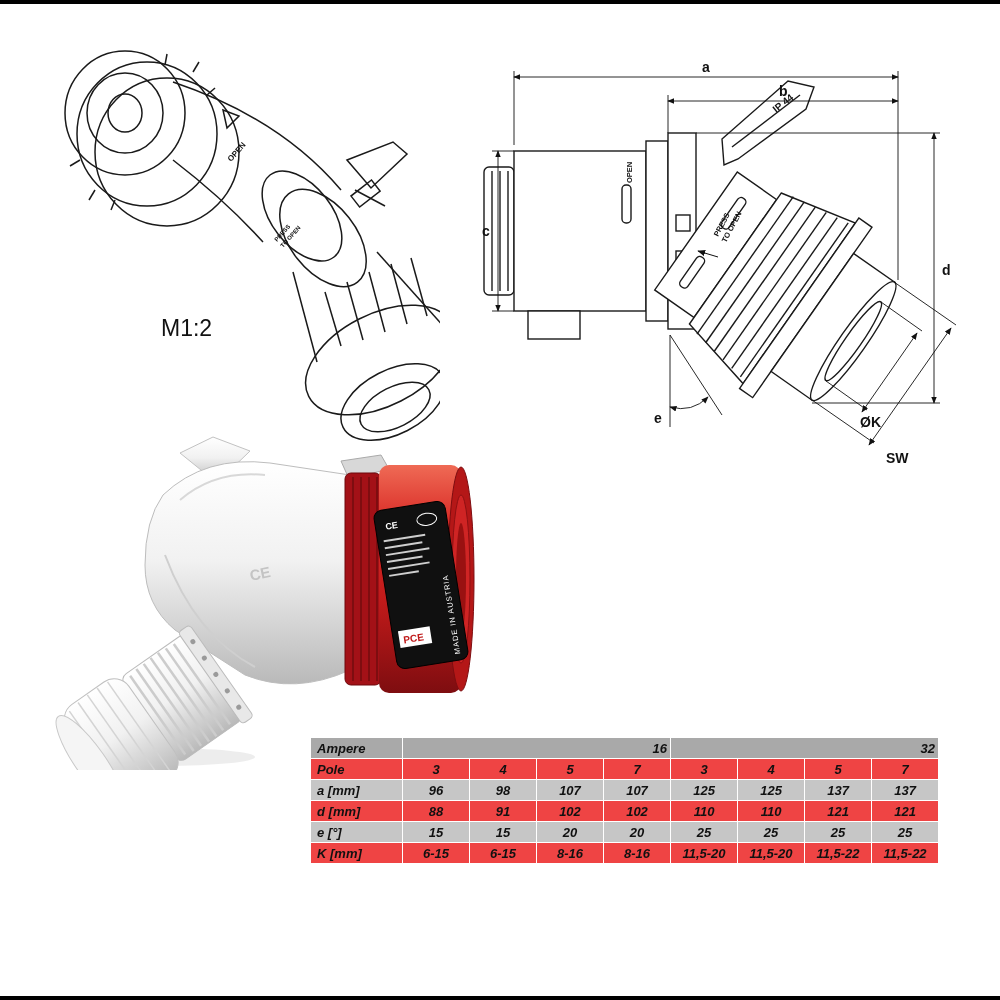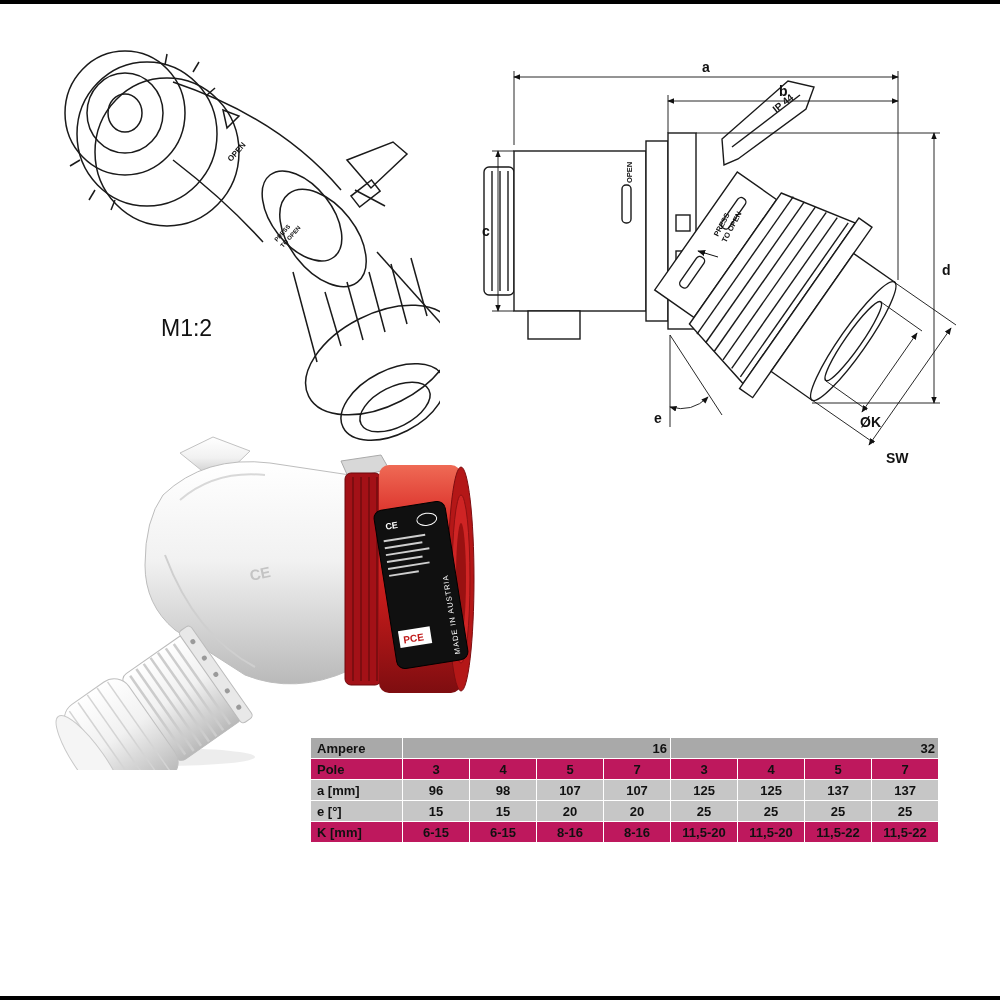--- a/index.html
+++ b/index.html
@@ -3,27 +3,27 @@
 <meta charset="utf-8">
 <style>
   html,body{margin:0;padding:0;background:#ffffff;}
   #stage{position:relative;width:1000px;height:1000px;background:#ffffff;overflow:hidden;
          font-family:"Liberation Sans",sans-serif;color:#111;}
   .framebar{position:absolute;left:0;width:1000px;height:4px;background:#000;}
   #framebar-top{top:0;}
   #framebar-bottom{bottom:0;}
   .abs{position:absolute;}
   
-  #spec-table-wrap{position:absolute;left:310px;top:737px;width:628px;}
+  #spec-table-wrap{position:absolute;left:310px;top:737px;width:628px;font-style:italic;}
   table.spec{border-collapse:collapse;table-layout:fixed;width:628px;}
   table.spec td,table.spec th{border:1px solid #ffffff;height:20px;padding:0 3px;
       font-size:13px;font-weight:bold;text-align:center;color:#111;white-space:nowrap;}
   table.spec .lbl{text-align:left;padding-left:6px;}
   tr.r-head td{background:#a9a9a9;text-align:right;}
-  tr.r-light td{background:#be185d;}
+  tr.r-light td{background:#ef4444;}
   tr.r-dark td{background:#c6c6c6;}
   svg text{font-family:"Liberation Sans",sans-serif;}
   .dimtxt{font-size:14px;font-weight:bold;fill:#111;}
 </style>
 </head>
 <body>
 
 <div id="stage">
   <div id="framebar-top" class="framebar"></div>
   <div id="framebar-bottom" class="framebar"></div>
@@ -281,20 +281,31 @@
           <td class="lbl">a [mm]</td>
           <td>96</td>
           <td>98</td>
           <td>107</td>
           <td>107</td>
           <td>125</td>
           <td>125</td>
           <td>137</td>
           <td>137</td>
         </tr>
+        <tr class="r-light">
+          <td class="lbl">d [mm]</td>
+          <td>88</td>
+          <td>91</td>
+          <td>102</td>
+          <td>102</td>
+          <td>110</td>
+          <td>110</td>
+          <td>121</td>
+          <td>121</td>
+        </tr>
         <tr class="r-dark">
           <td class="lbl">e [°]</td>
           <td>15</td>
           <td>15</td>
           <td>20</td>
           <td>20</td>
           <td>25</td>
           <td>25</td>
           <td>25</td>
           <td>25</td>

